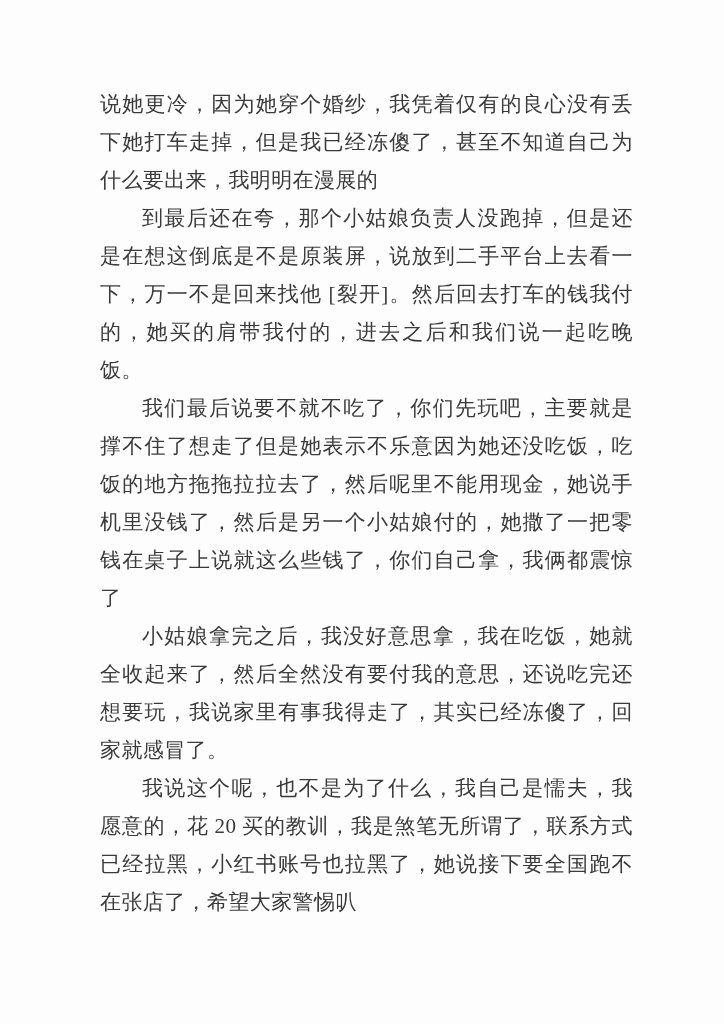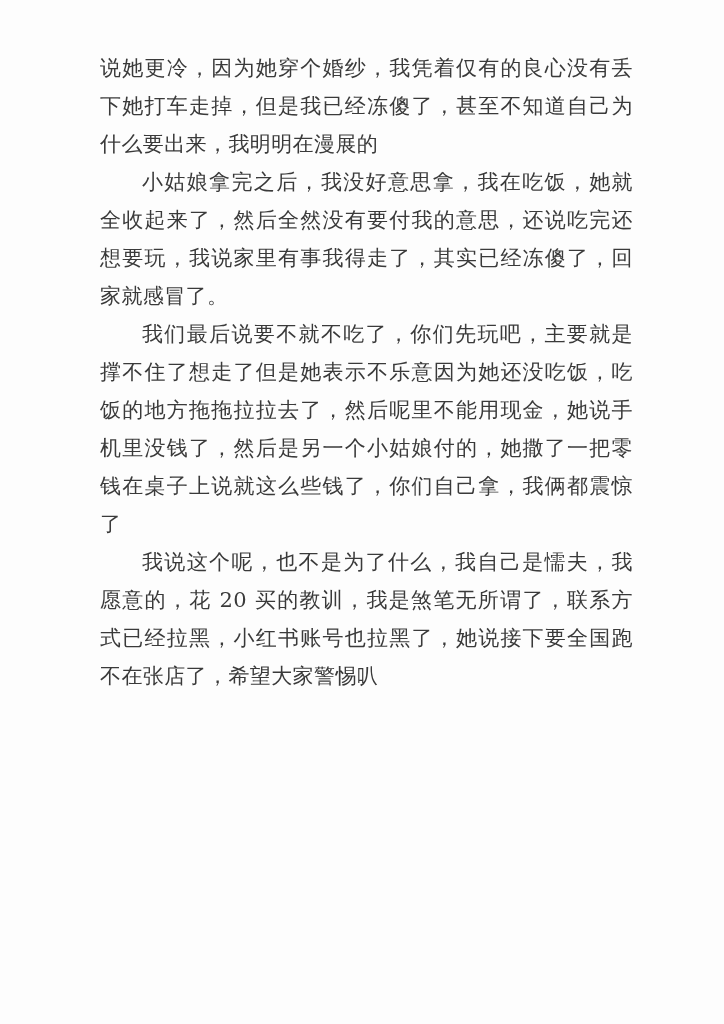--- a/index.html
+++ b/index.html
@@ -10,36 +10,38 @@
     width: 724px;
     height: 1024px;
     background: #fdfdfd;
     overflow: hidden;
     font-family: "DejaVu Serif", "Liberation Serif", serif;
   }
   .page {
     box-sizing: border-box;
     width: 724px;
     height: 1024px;
-    padding: 49px 91px 0 100px;
+    padding: 85px 91px 0 100px;
+    font-family: Liberation Serif, serif;
   }
   .page p {
     margin: 0;
     font-size: 21px;
     line-height: 38px;
     color: #3a3a3a;
     text-align: justify;
     letter-spacing: 0.4px;
     word-break: break-all;
   }
   .page p.indent {
     text-indent: 2em;
   }
 </style>
 </head>
 <body>
 
 <div class="page">
   <p>说她更冷，因为她穿个婚纱，我凭着仅有的良心没有丢下她打车走掉，但是我已经冻傻了，甚至不知道自己为什么要出来，我明明在漫展的</p>
+  <p class="indent">到最后还在夸，那个小姑娘负责人没跑掉，但是还是在想这倒底是不是原装屏，说放到二手平台上去看一下，万一不是回来找他 [裂开]。然后回去打车的钱我付的，她买的肩带我付的，进去之后和我们说一起吃晚饭。</p>
+  <p class="indent">我们最后说要不就不吃了，你们先玩吧，主要就是撑不住了想走了但是她表示不乐意因为她还没吃饭，吃饭的地方拖拖拉拉去了，然后呢里不能用现金，她说手机里没钱了，然后是另一个小姑娘付的，她撒了一把零钱在桌子上说就这么些钱了，你们自己拿，我俩都震惊了</p>
   <p class="indent">小姑娘拿完之后，我没好意思拿，我在吃饭，她就全收起来了，然后全然没有要付我的意思，还说吃完还想要玩，我说家里有事我得走了，其实已经冻傻了，回家就感冒了。</p>
-  <p class="indent">我们最后说要不就不吃了，你们先玩吧，主要就是撑不住了想走了但是她表示不乐意因为她还没吃饭，吃饭的地方拖拖拉拉去了，然后呢里不能用现金，她说手机里没钱了，然后是另一个小姑娘付的，她撒了一把零钱在桌子上说就这么些钱了，你们自己拿，我俩都震惊了</p>
   <p class="indent">我说这个呢，也不是为了什么，我自己是懦夫，我愿意的，花 20 买的教训，我是煞笔无所谓了，联系方式已经拉黑，小红书账号也拉黑了，她说接下要全国跑不在张店了，希望大家警惕叭</p>
 </div>
 
 </body></html>

